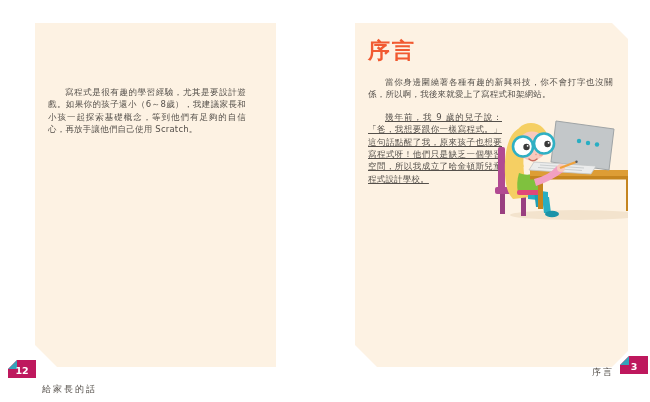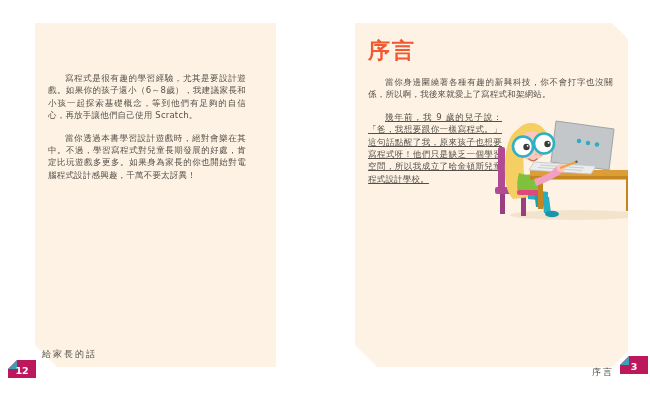--- a/index.html
+++ b/index.html
@@ -15,21 +15,21 @@
     position: absolute;
     top: 23px;
     height: 344px;
     background: #fdf2e3;
   }
   .page-left {
     left: 35px;
     width: 241px;
     
     clip-path: polygon(0 0, 243px 0, 100% 46px, 100% 100%, 22px 100%, 0 322px);
-    padding: 49px 30px 0 13px;
+    padding: 63px 30px 0 13px;
   }
   .page-right {
     left: 355px;
     width: 273px;
     clip-path: polygon(0 0, 257px 0, 100% 16px, 100% 328px, 257px 100%, 22px 100%, 0 322px);
     padding: 13px 15px 0 13px;
   }
   .body-text, .lead, .para {
     font-size: 8.5px;
     line-height: 12.4px;
@@ -84,32 +84,31 @@
     font-weight: bold;
   }
   .tab-left  { left: 8px;  top: 360px; }
   .tab-right { left: 620px; top: 356px; }
   .footer-label {
     position: absolute;
     font-size: 9px;
     letter-spacing: 2px;
     color: #55504b;
   }
-  .footer-label-left  { left: 42px;  top: 348px; }
+  .footer-label-left  { left: 42px;  top: 383px; }
   .footer-label-right { left: 592px; top: 366px; }
 </style>
 </head>
 <body>
 
 <div>
 
   <div class="page page-left">
     <div class="body-text">
       <p class="para">寫程式是很有趣的學習經驗，尤其是要設計遊戲。如果你的孩子還小（6～8歲），我建議家長和小孩一起探索基礎概念，等到他們有足夠的自信心，再放手讓他們自己使用 Scratch。</p>
-      <p class="para">當你透過本書學習設計遊戲時，絕對會樂在其中。不過，學習寫程式對兒童長期發展的好處，肯定比玩遊戲多更多。如果身為家長的你也開始對電腦程式設計感興趣，千萬不要太訝異！</p>
     </div>
   </div>
 
   <div class="page page-right">
     <h1 class="page-title">序言</h1>
     <p class="para">當你身邊圍繞著各種有趣的新興科技，你不會打字也沒關係，所以啊，我後來就愛上了寫程式和架網站。</p>
 
     <div class="p4-row">
       <div class="p4-text">
         <p class="para">幾年前，我 9 歲的兒子說：「爸，我想要跟你一樣寫程式。」這句話點醒了我，原來孩子也想要寫程式呀！他們只是缺乏一個學習空間，所以我成立了哈金頓斯兒童程式設計學校。</p>

